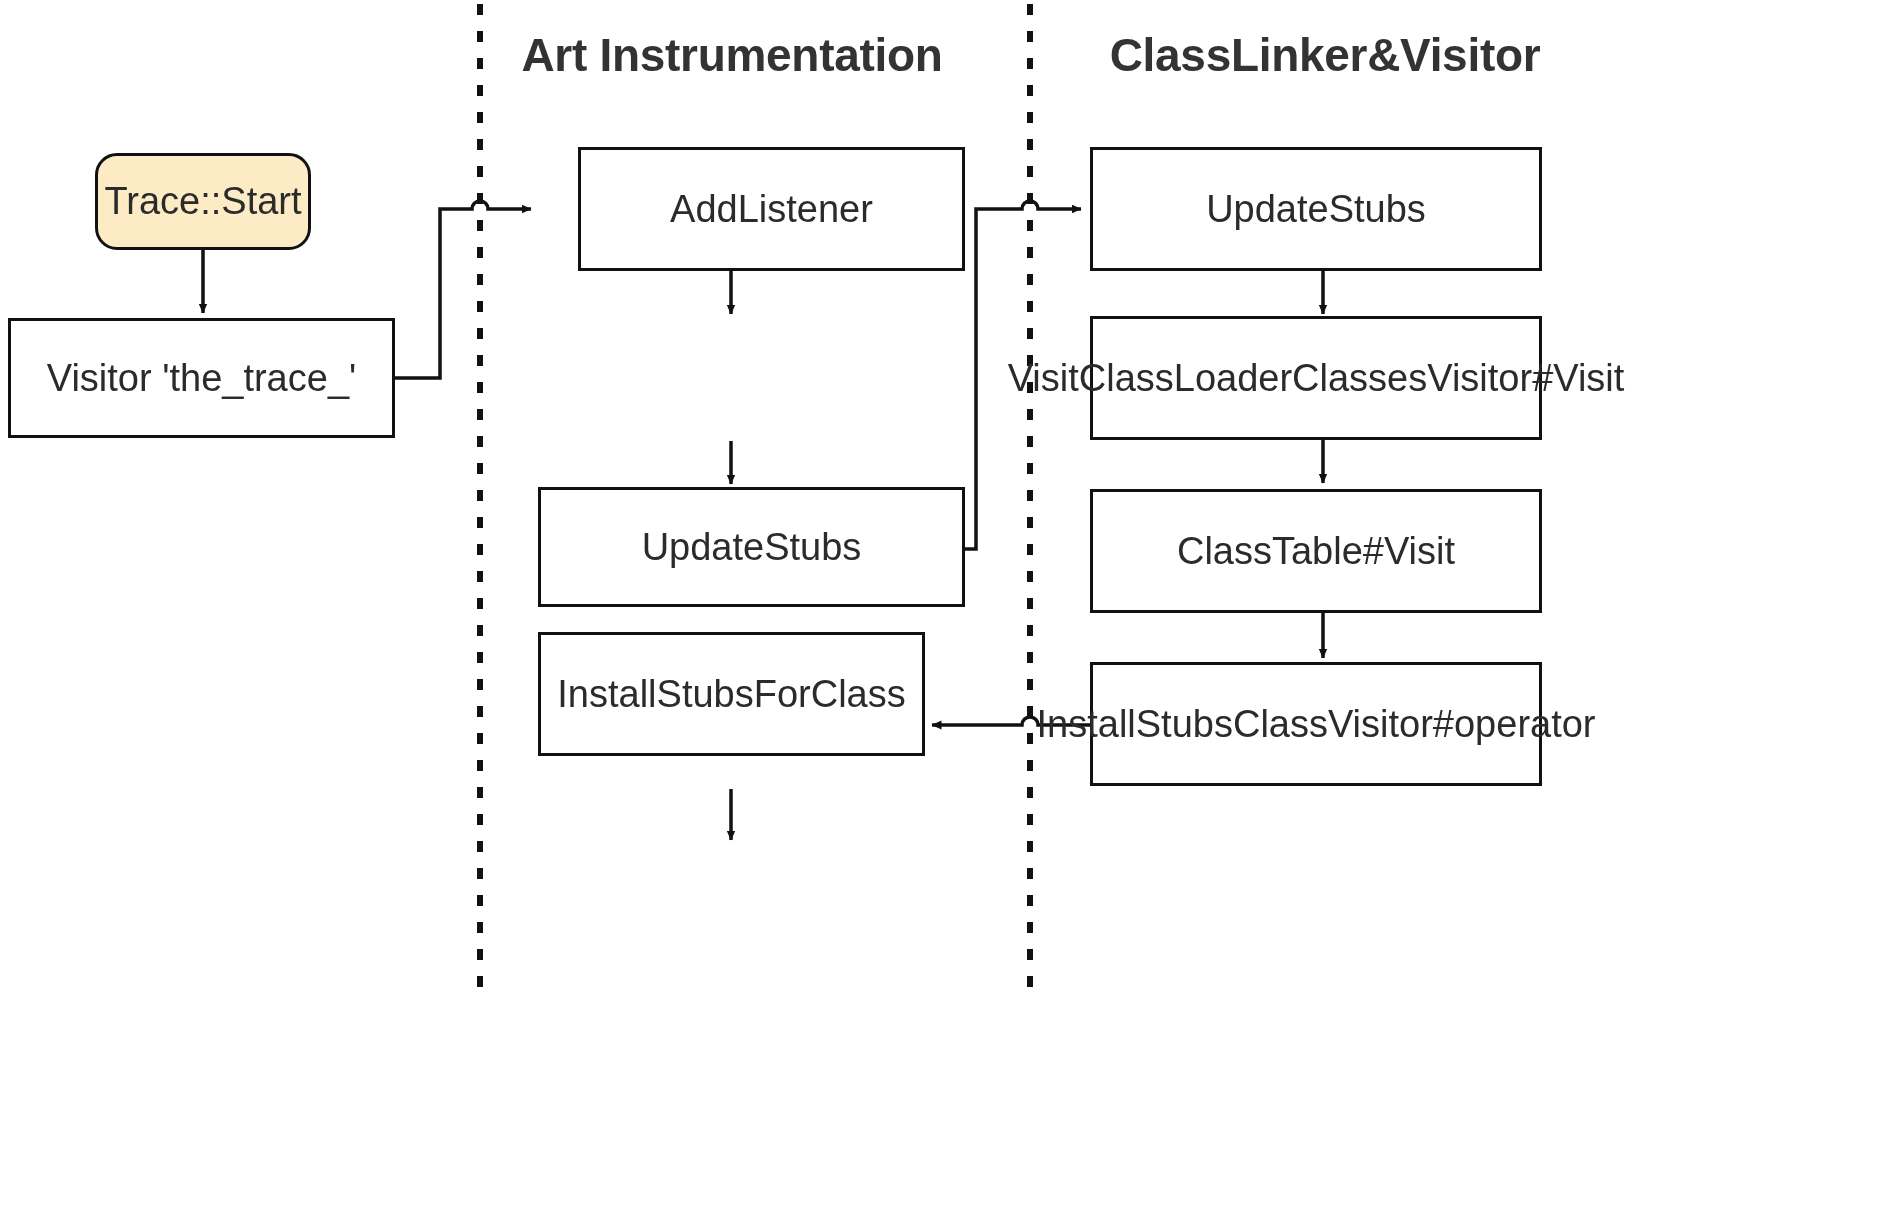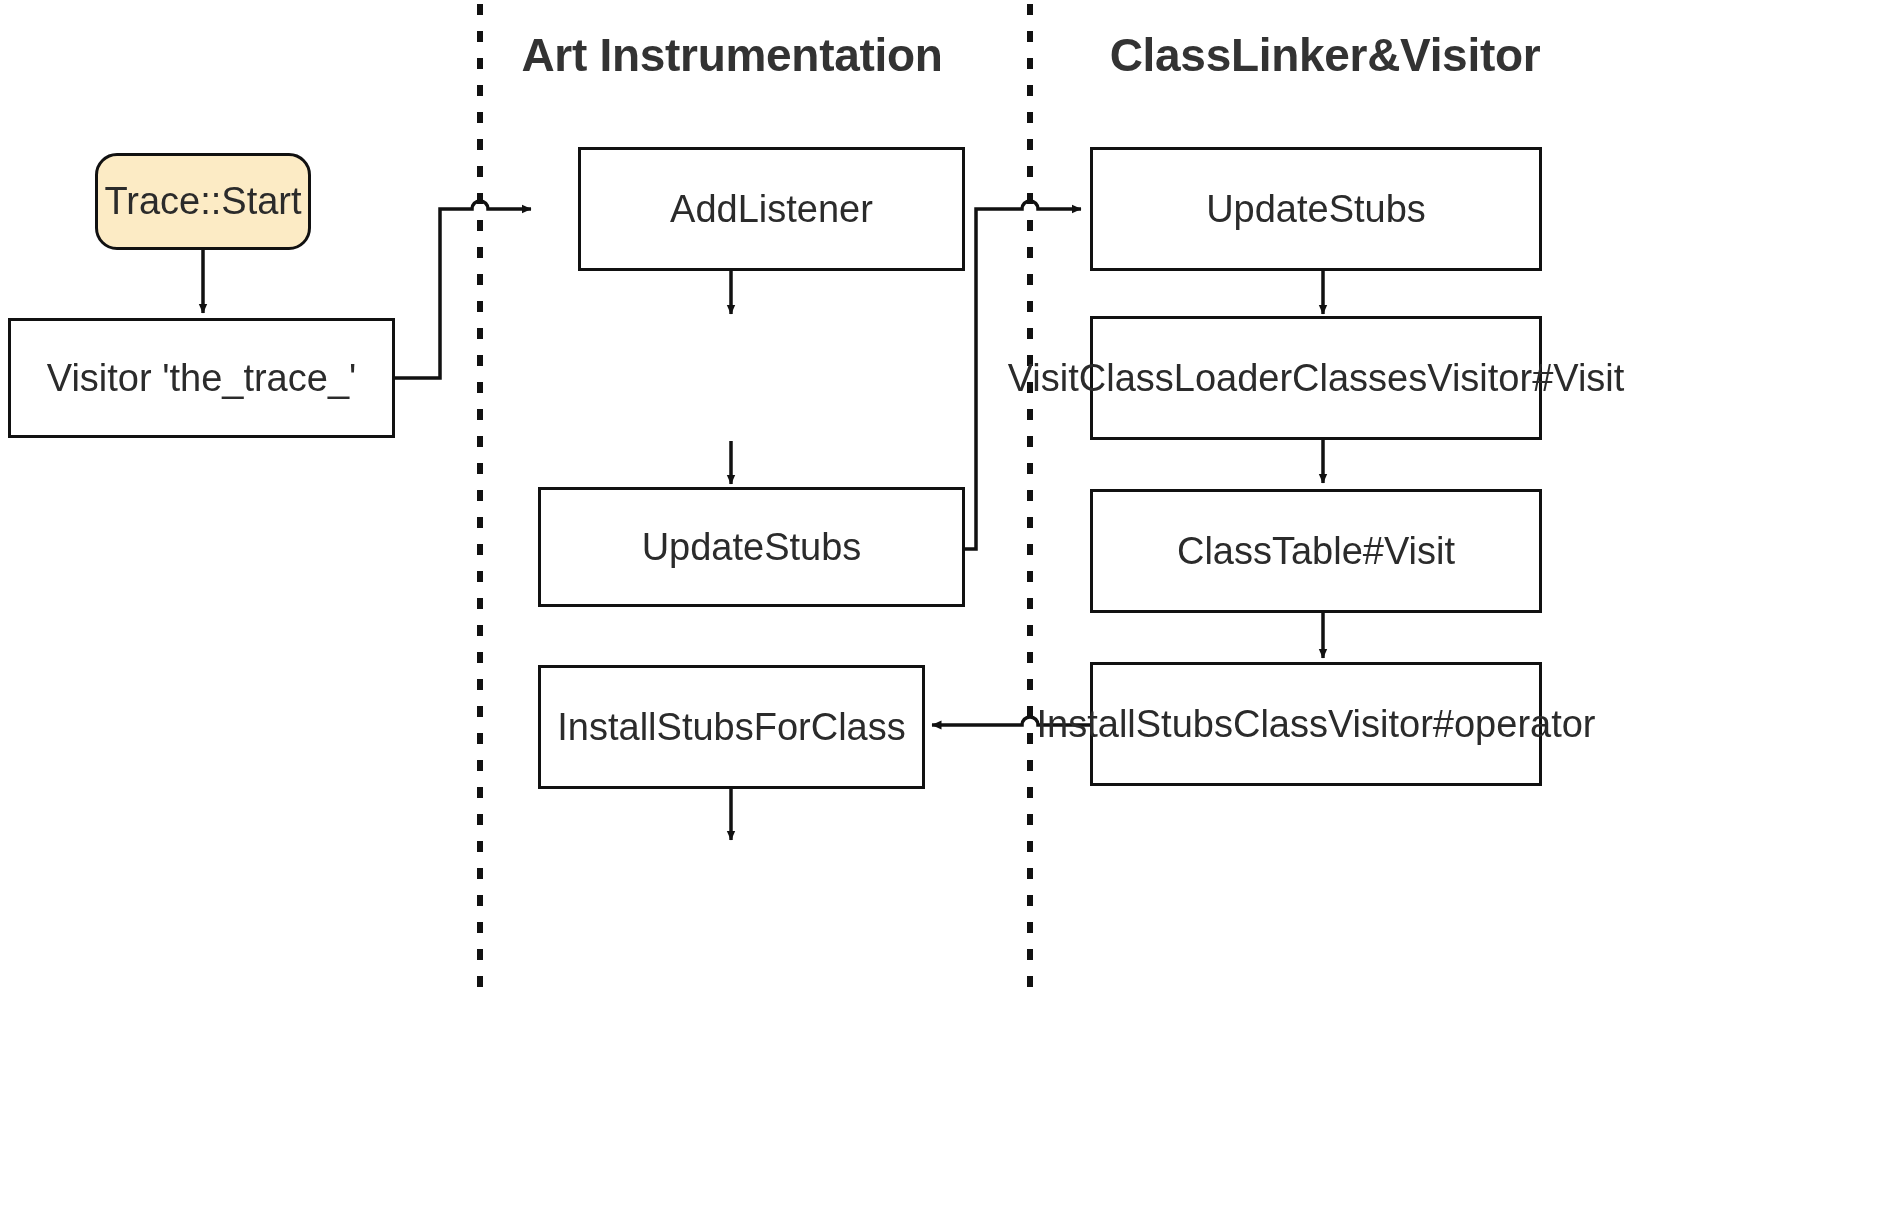--- a/index.html
+++ b/index.html
@@ -93,21 +93,21 @@
 
   <div class="node" style="left:538px;top:147px;width:387px;height:124px;margin-left:40px;">
     <span class="node-label">AddListener</span>
   </div>
 
 
   <div class="node" style="left:538px;top:487px;width:427px;height:120px;">
     <span class="node-label">UpdateStubs</span>
   </div>
 
-  <div class="node" style="left:538px;top:665px;width:387px;height:124px;">
+  <div class="node" style="left:538px;top:632px;width:387px;height:124px;">
     <span class="node-label">InstallStubsForClass</span>
   </div>
 
 
   <div class="node" style="left:1090px;top:147px;width:452px;height:124px;">
     <span class="node-label">UpdateStubs</span>
   </div>
 
   <div class="node" style="left:1090px;top:316px;width:452px;height:124px;">
     <span class="node-label">VisitClassLoaderClassesVisitor#Visit</span>

